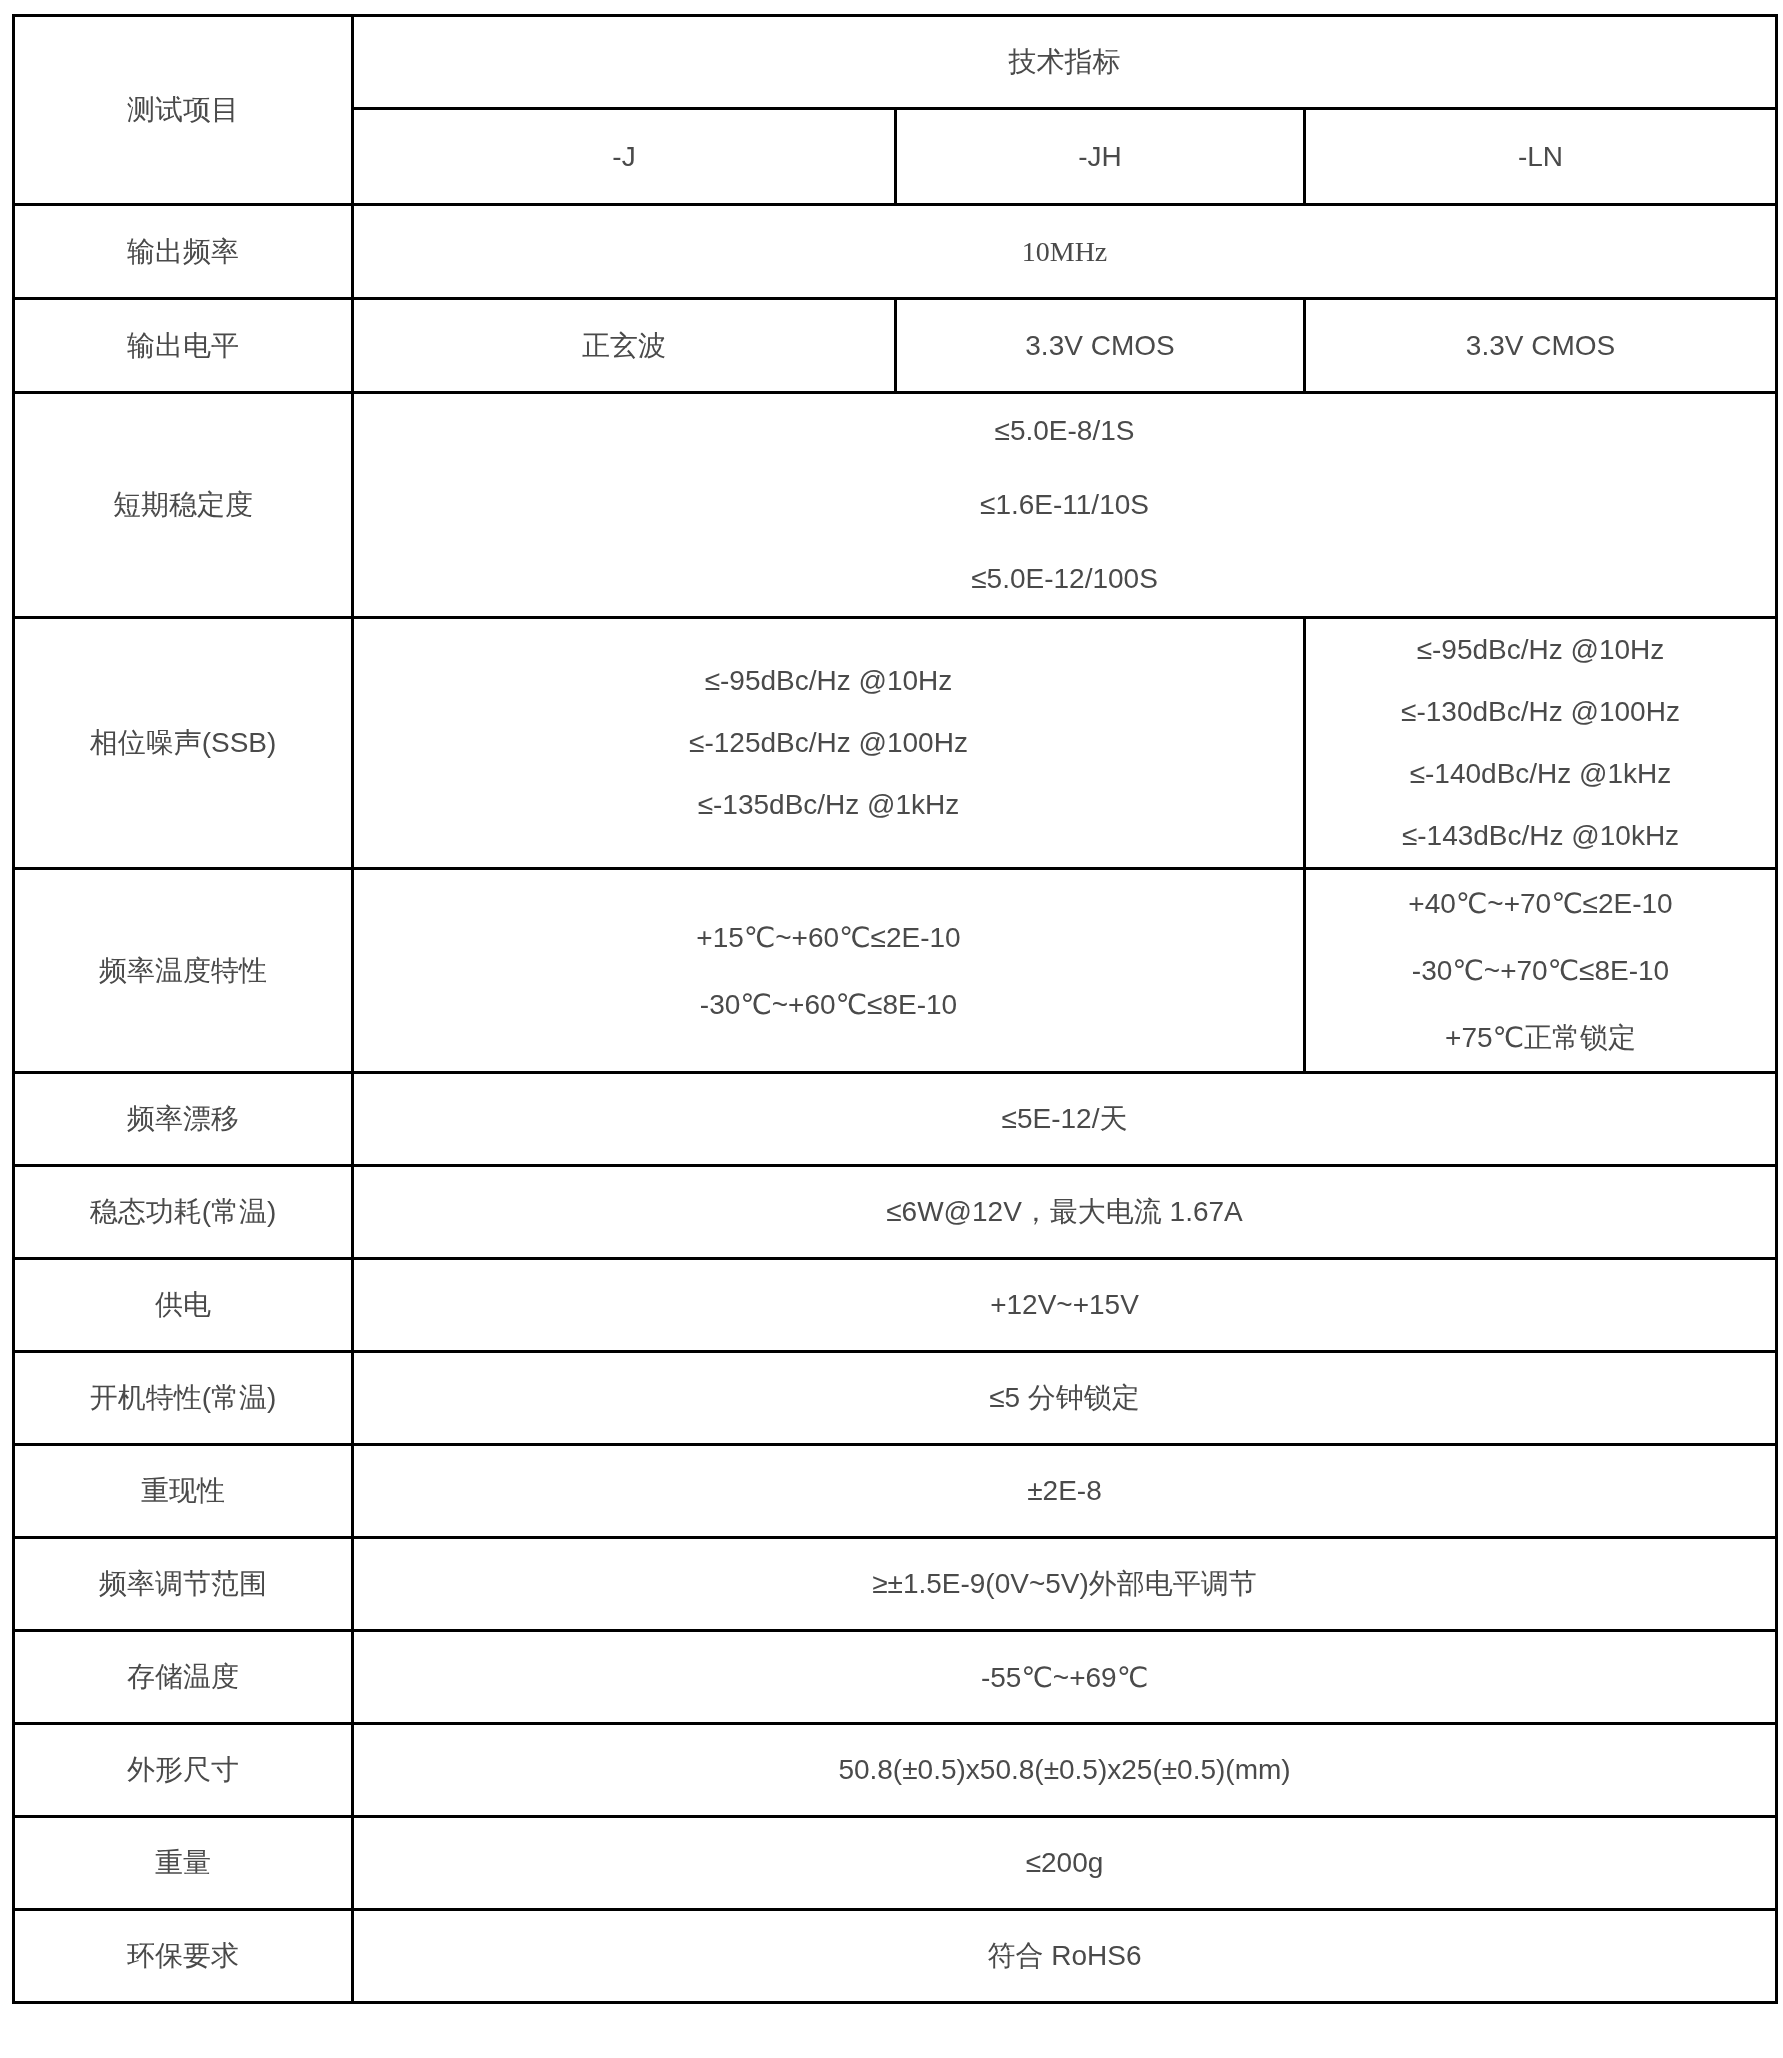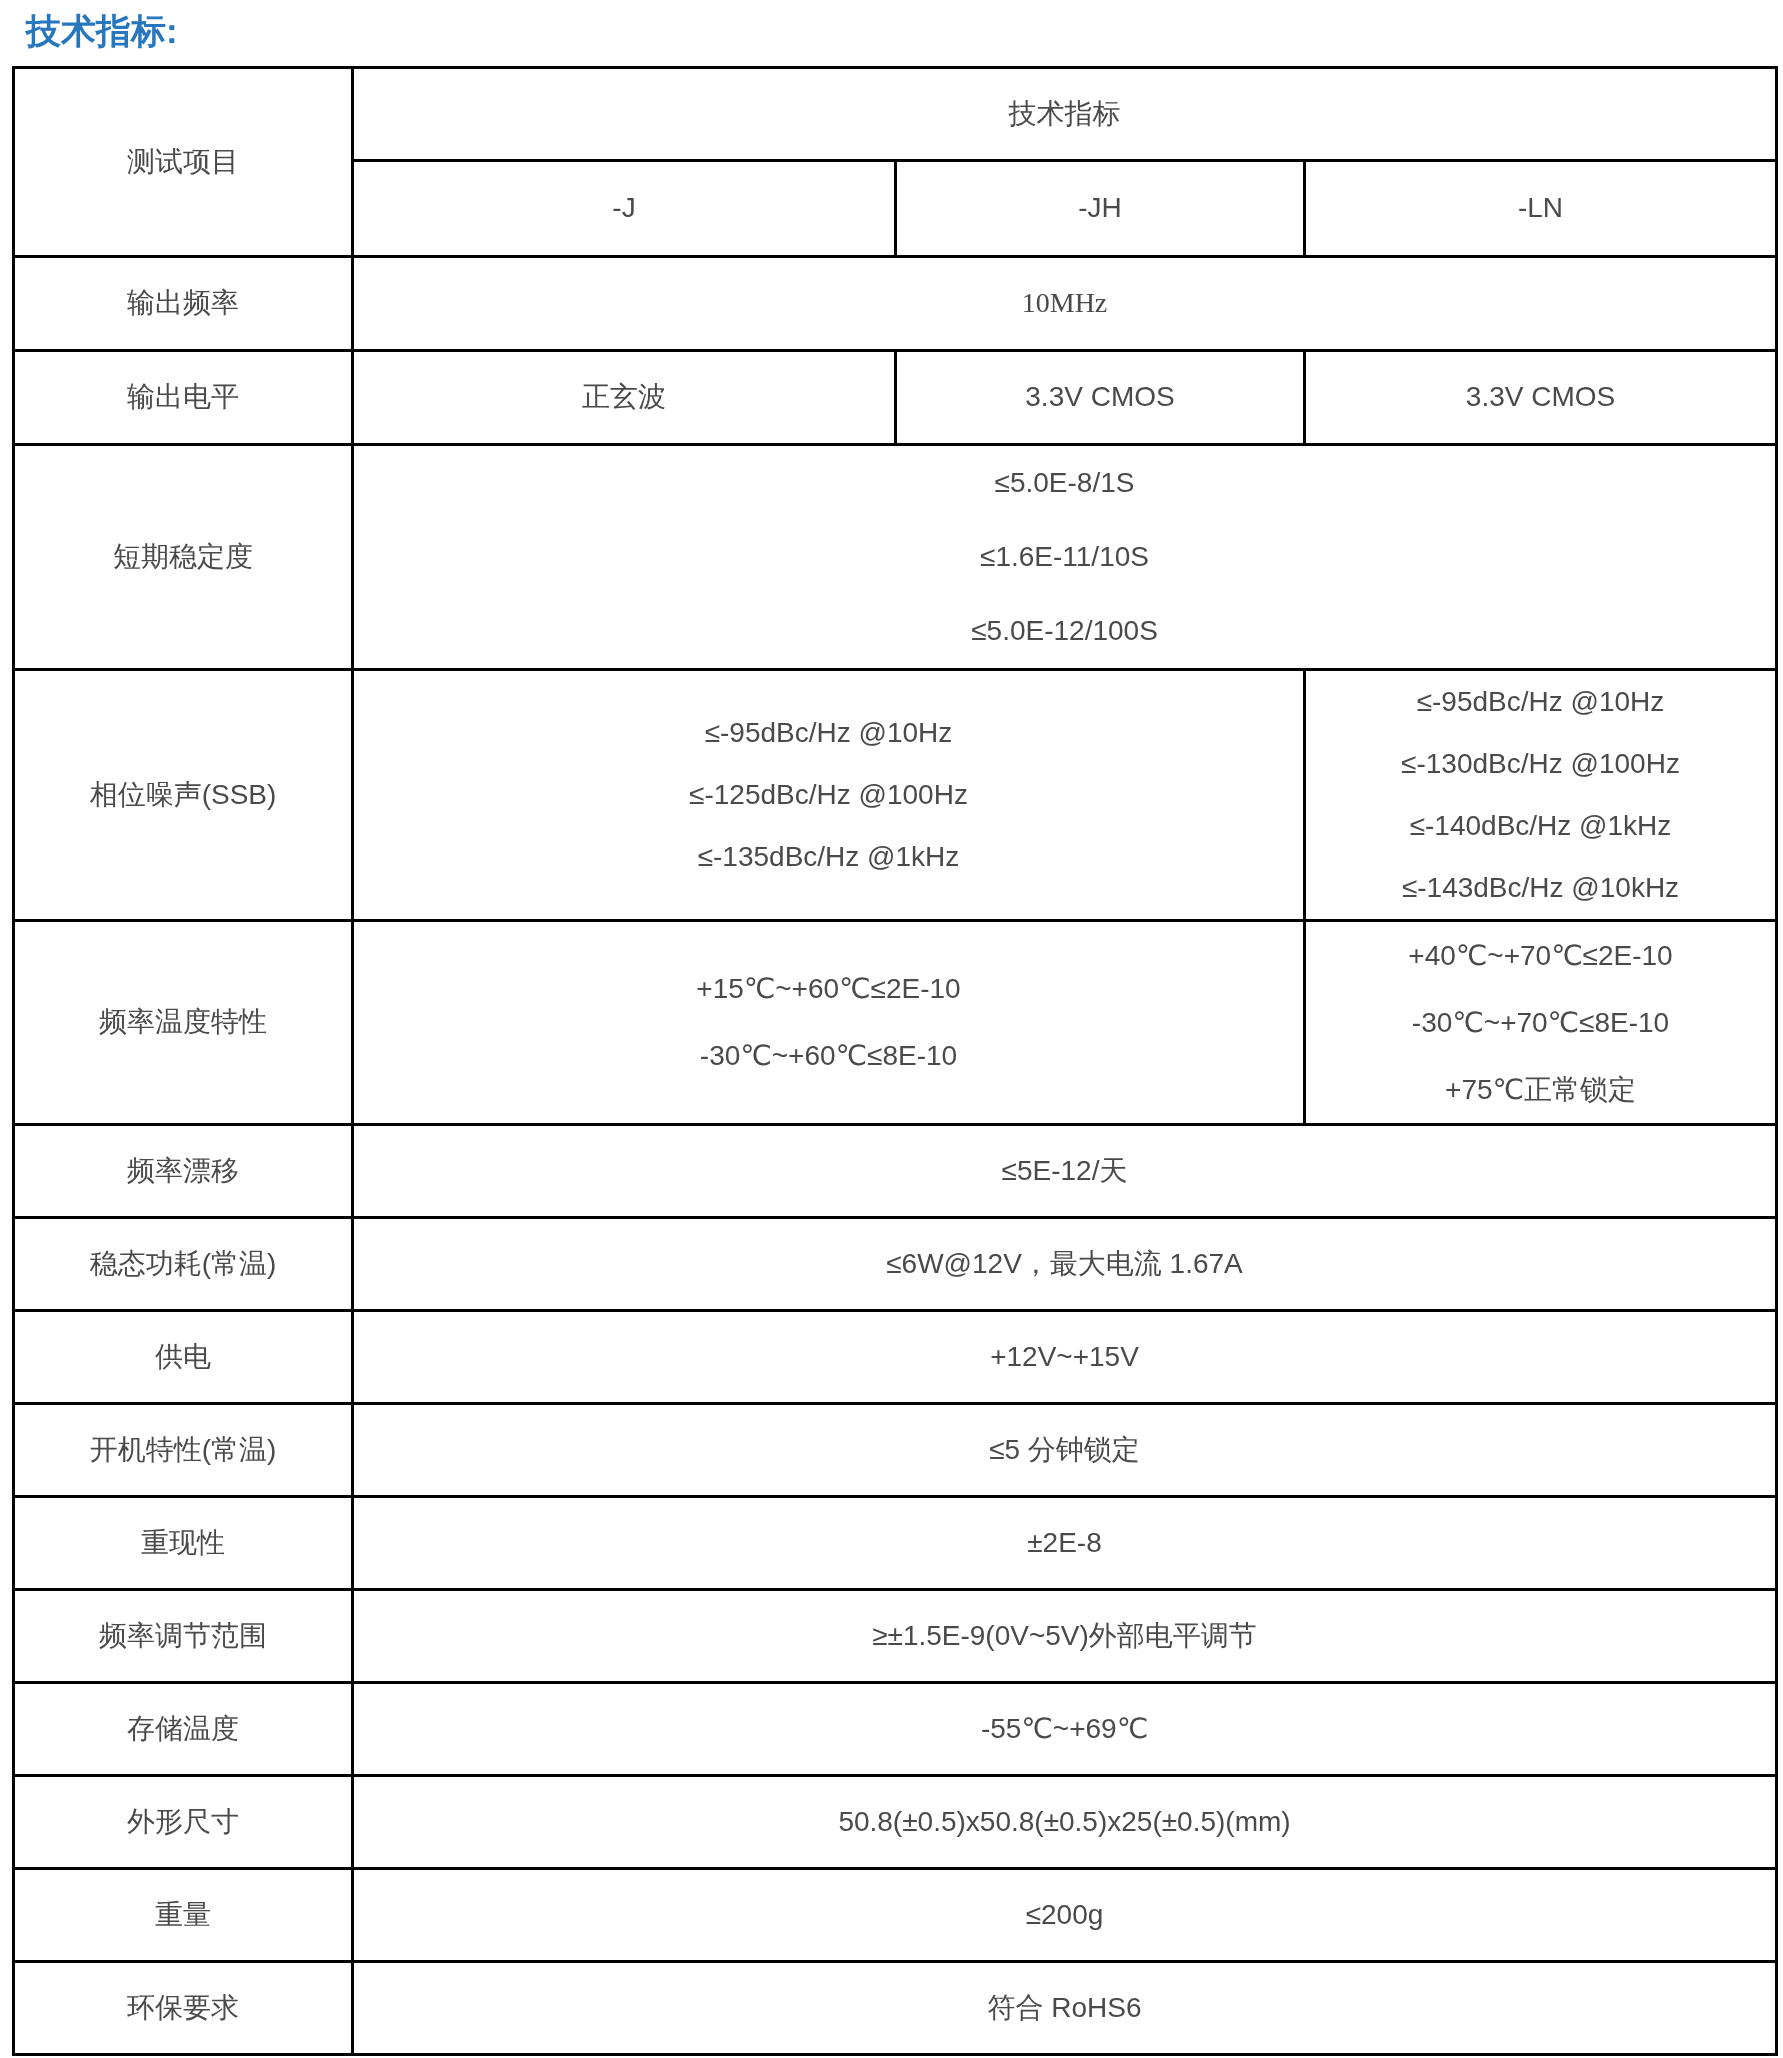--- a/index.html
+++ b/index.html
@@ -58,21 +58,20 @@
   }
   .ln85  { line-height: 74px;   }
   .ln715 { line-height: 62px; }
   .ln78  { line-height: 67px;   }
 </style>
 </head>
 <body>
 
 <div class="page">
 
-  <div class="title">技术指标:</div>
 
   <table class="spec">
     <colgroup>
       <col style="width:339px">
       <col style="width:543px">
       <col style="width:409px">
       <col style="width:472px">
     </colgroup>
 
     <tbody>

